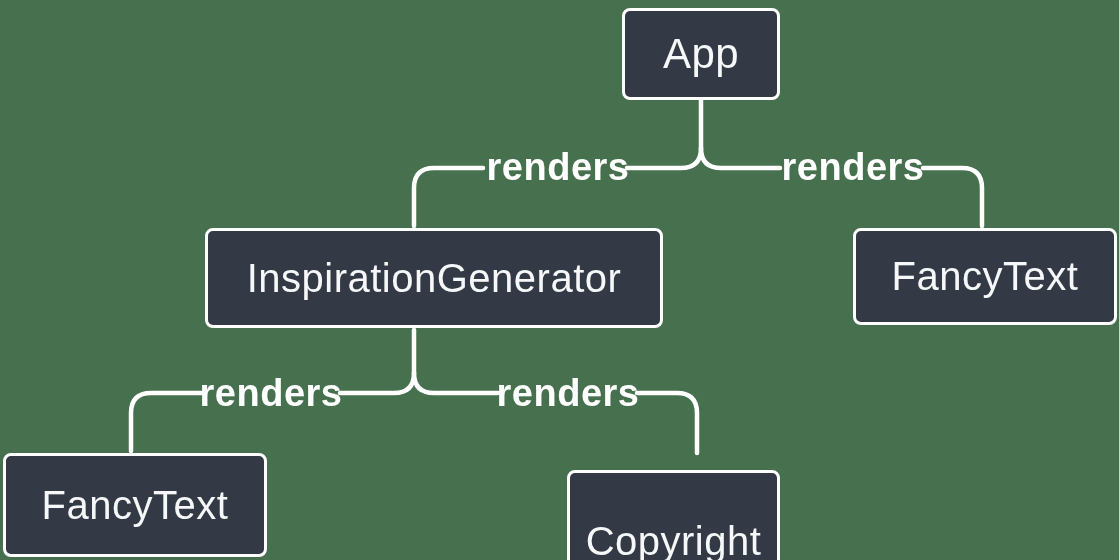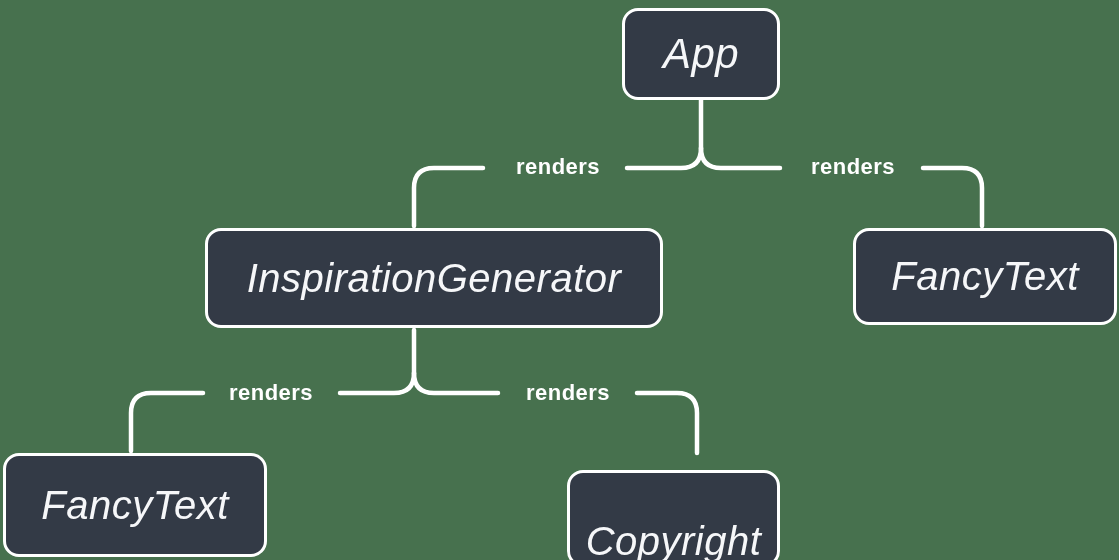--- a/index.html
+++ b/index.html
@@ -26,41 +26,40 @@
     fill: none;
     stroke: var(--edge-line, #FFFFFF);
     stroke-width: 4.5;
     stroke-linecap: round;
   }
   .node {
     position: absolute;
     box-sizing: border-box;
     background: var(--node-fill, #333A46);
     border: 3px solid var(--node-border, #FFFFFF);
-    border-radius: 16px;
+    border-radius: 8px;
     display: flex;
     align-items: center;
     justify-content: center;
     color: var(--node-text, #F6F7F9);
     font-size: 40px;
     font-weight: 400;
     letter-spacing: 0.5px;
     white-space: nowrap;
-    font-style: italic;
   }
   .node-app                  { left: 622px; top: 8px;   width: 158px; height: 92px;  font-size: 42px; }
   .node-inspiration-generator{ left: 197px; top: 228px; width: 458px; height: 100px; margin-left: 8px; }
   .node-fancy-text-top       { left: 853px; top: 228px; width: 264px; height: 97px;  }
   .node-fancy-text-bottom    { left: 3px;   top: 453px; width: 264px; height: 104px; }
   .node-copyright            { left: 567px; top: 470px; width: 213px; height: 97px; align-items: flex-end;  }
   .edge-label {
     position: absolute;
     transform: translate(-50%, -50%);
     color: var(--edge-label, #FFFFFF);
-    font-size: 22px;
+    font-size: 38px;
     font-weight: 600;
     letter-spacing: 0.5px;
     white-space: nowrap;
   }
   .edge-label-1 { left: 558px; top: 167px; }
   .edge-label-2 { left: 853px; top: 167px; }
   .edge-label-3 { left: 271px; top: 393px; }
   .edge-label-4 { left: 568px; top: 393px; }
 </style>
 </head>

